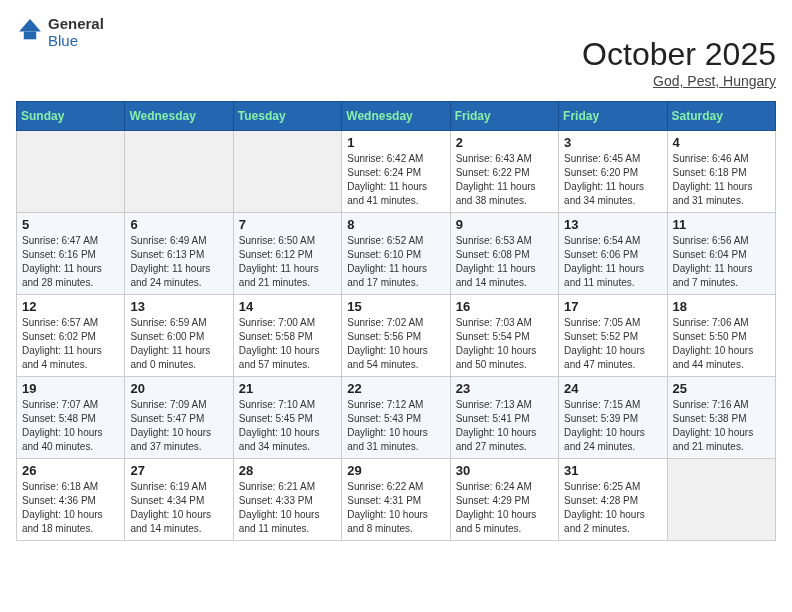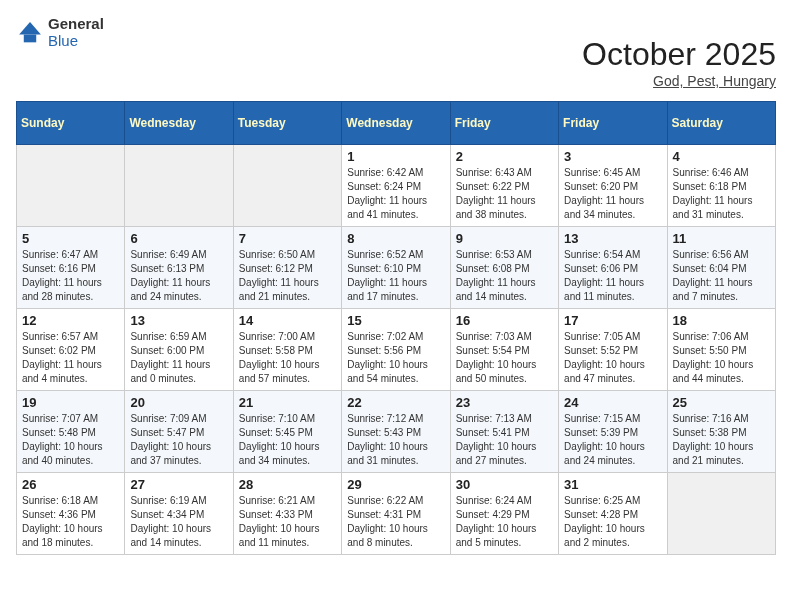--- a/index.html
+++ b/index.html
@@ -11,21 +11,20 @@
       padding: 16px;
     }
     .header {
       display: flex;
       justify-content: space-between;
       align-items: flex-start;
       margin-bottom: 12px;
     }
     .logo {
       display: flex;
-      align-items: center;
       gap: 4px;
     }
     .logo-text {
       display: flex;
       flex-direction: column;
       line-height: 1.1;
     }
     .logo-general {
       font-size: 15px;
       font-weight: bold;
@@ -54,24 +53,24 @@
       color: #444;
       text-decoration: underline;
     }
     .calendar {
       width: 100%;
       border-collapse: collapse;
       border: 1px solid #ccc;
     }
     .calendar th {
       background: #2566b0;
-      color: #fef9c3;
+      color: #86efac;
       font-size: 12px;
       font-weight: bold;
-      padding: 14px 4px;
+      padding: 7px 4px;
       text-align: left;
       border: 1px solid #1a4f90;
     }
     .calendar td {
       vertical-align: top;
       border: 1px solid #ccc;
       padding: 4px 5px;
       width: 108px;
       min-height: 80px;
       font-size: 10px;

